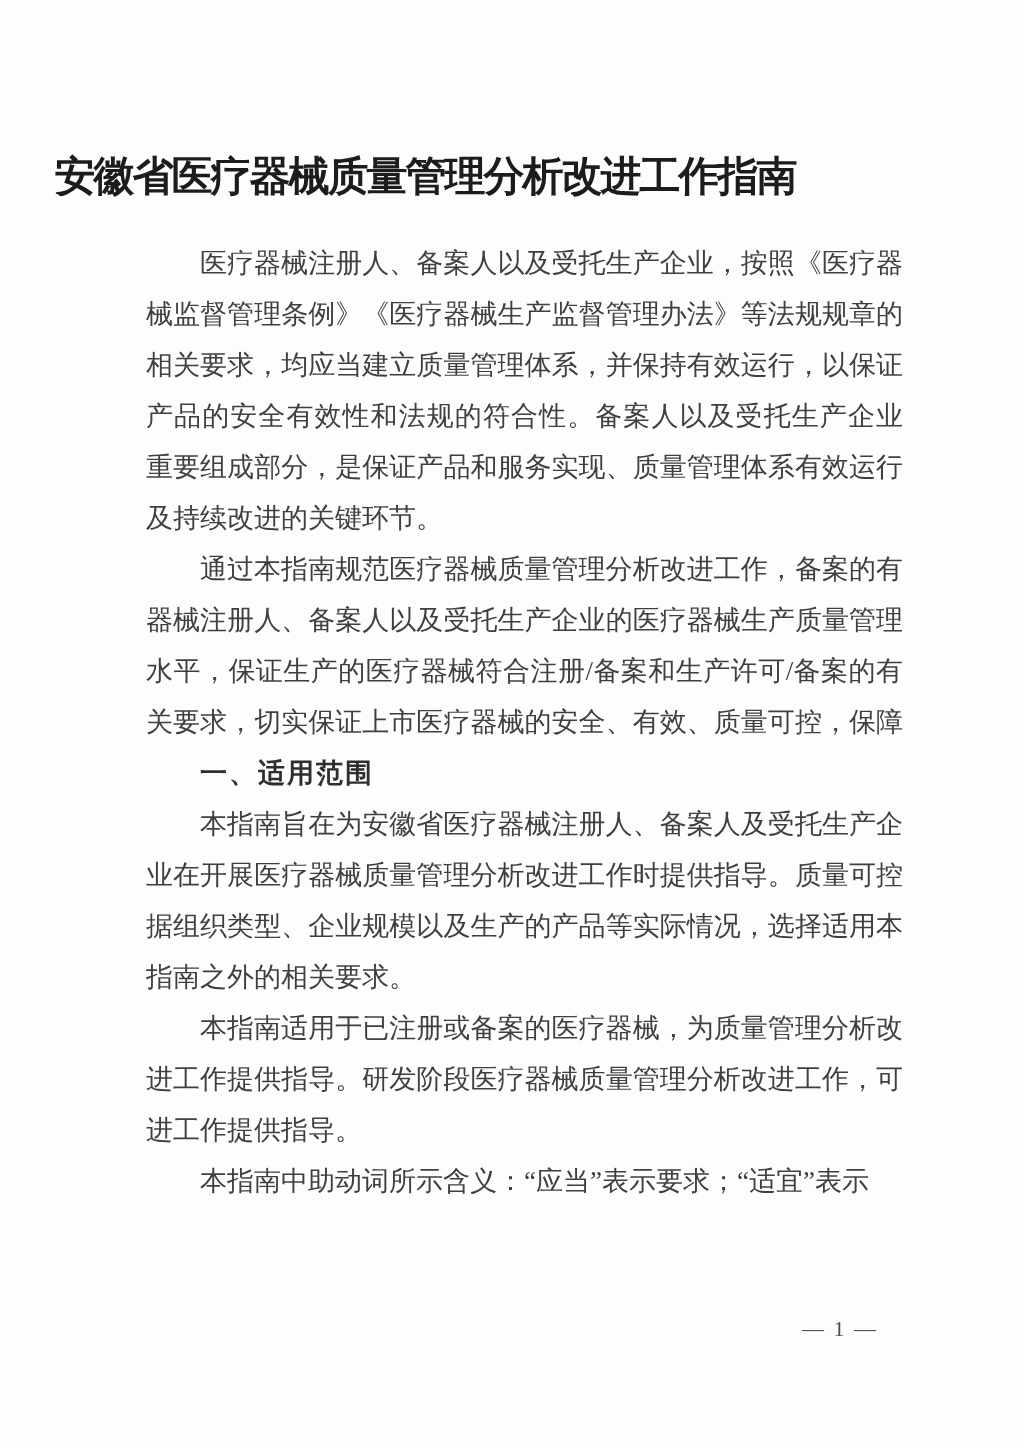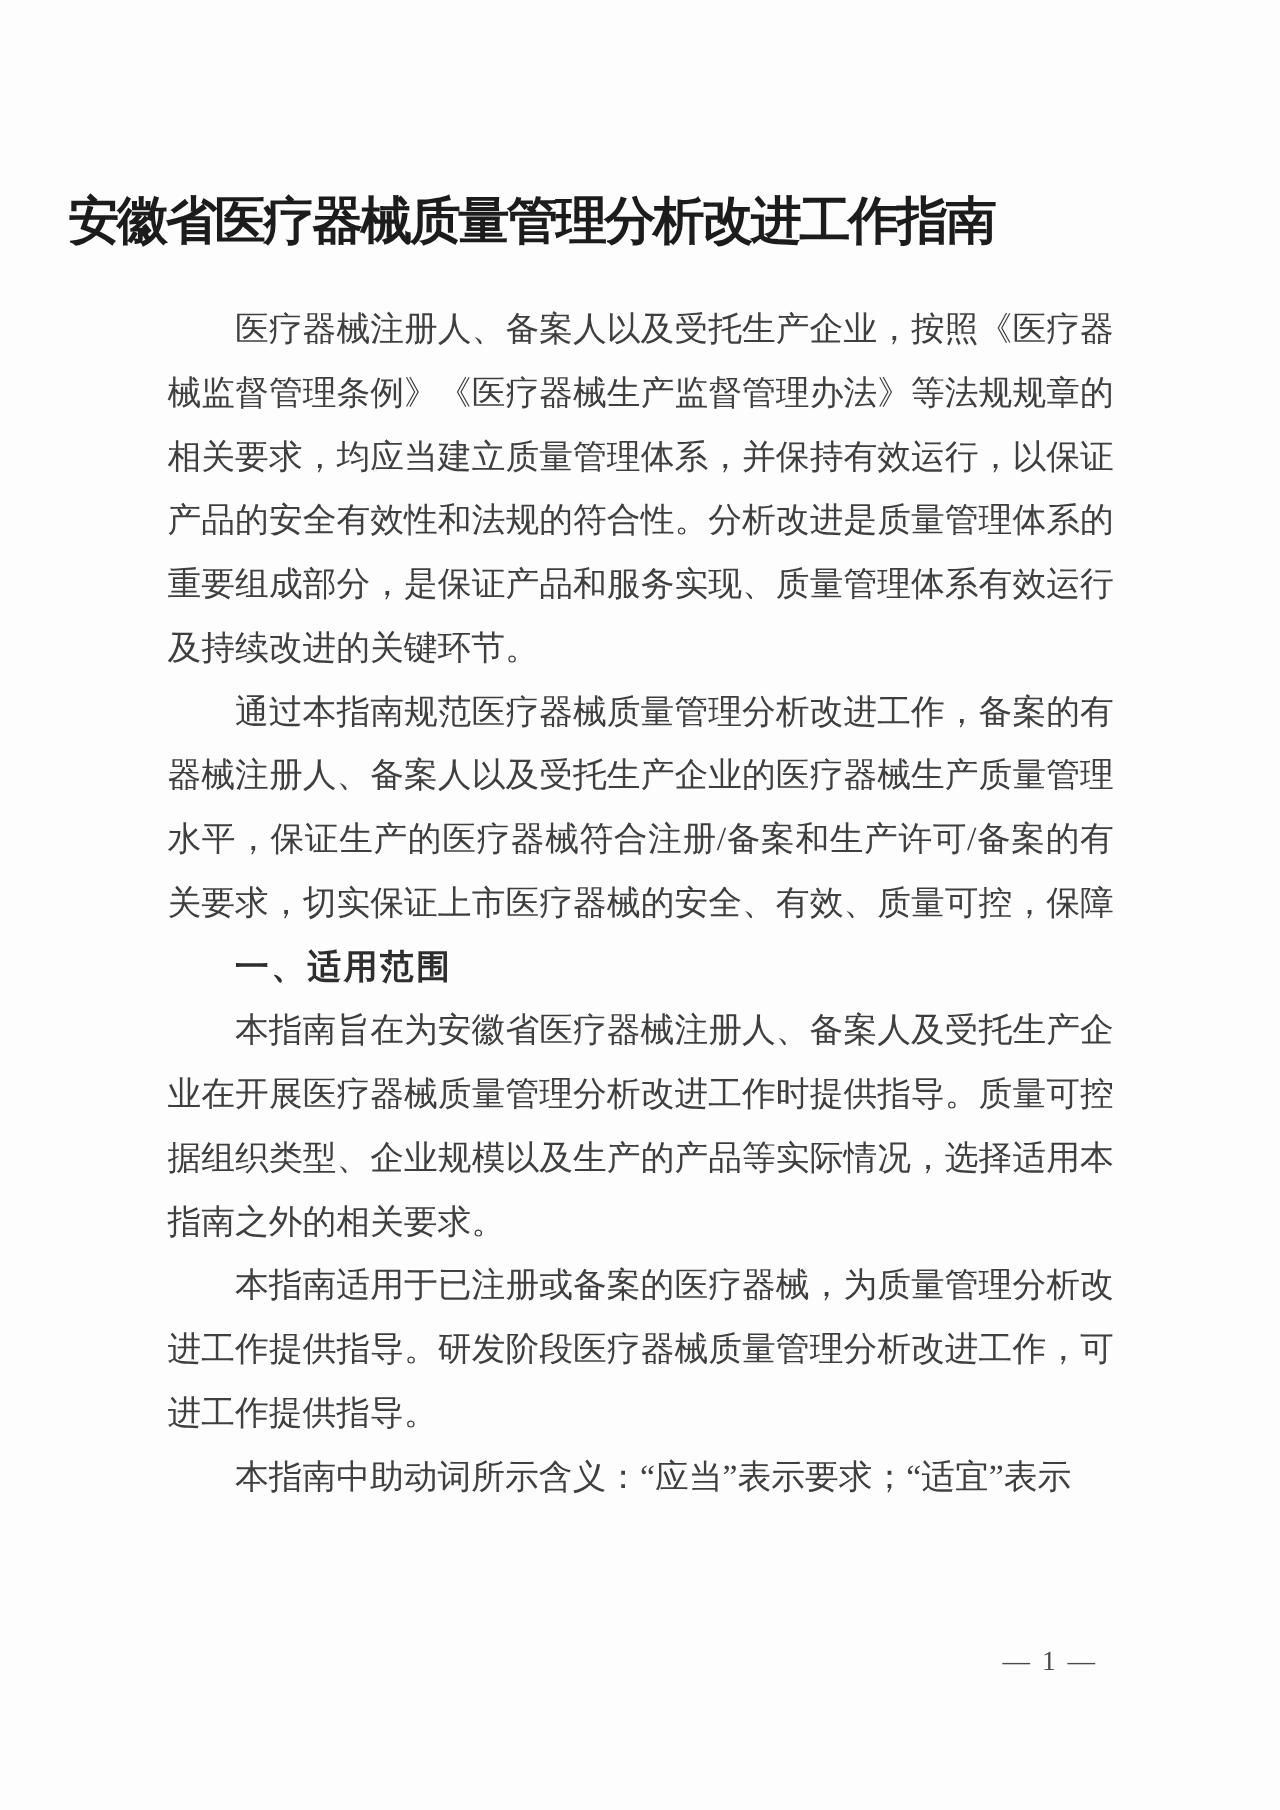--- a/index.html
+++ b/index.html
@@ -28,21 +28,21 @@
     text-align: center;
     font-size: 41px;
     font-weight: bold;
     letter-spacing: -2px;
     color: #1c1c1c;
     white-space: nowrap;
   }
   .doc-body {
     position: absolute;
     top: 238px;
-    left: 134px;
+    left: 146px;
     width: 757px;
     font-size: 27px;
     line-height: 51px;
     color: #3f3f3f;
   }
   .paragraph { margin: 0; }
   .line {
     text-align: justify;
     text-align-last: justify;
     text-justify: inter-character;
@@ -75,21 +75,21 @@
 
 <div class="doc-page">
 
   <h1 class="doc-title">安徽省医疗器械质量管理分析改进工作指南</h1>
 
   <div class="doc-body">
     <div class="paragraph">
         <div class="line first">医疗器械注册人、备案人以及受托生产企业，按照《医疗器</div>
         <div class="line">械监督管理条例》《医疗器械生产监督管理办法》等法规规章的</div>
         <div class="line">相关要求，均应当建立质量管理体系，并保持有效运行，以保证</div>
-        <div class="line">产品的安全有效性和法规的符合性。分析改进是质量管理体系的</div>
+        <div class="line">产品的安全有效性和法规的符合性。备案人以及受托生产企业</div>
         <div class="line">重要组成部分，是保证产品和服务实现、质量管理体系有效运行</div>
         <div class="line last">及持续改进的关键环节。</div>
       </div>
     <div class="paragraph">
         <div class="line first">通过本指南规范医疗器械质量管理分析改进工作，备案的有</div>
         <div class="line">器械注册人、备案人以及受托生产企业的医疗器械生产质量管理</div>
         <div class="line">水平，保证生产的医疗器械符合注册/备案和生产许可/备案的有</div>
         <div class="line">关要求，切实保证上市医疗器械的安全、有效、质量可控，保障</div>
       </div>
     <div class="paragraph heading">

